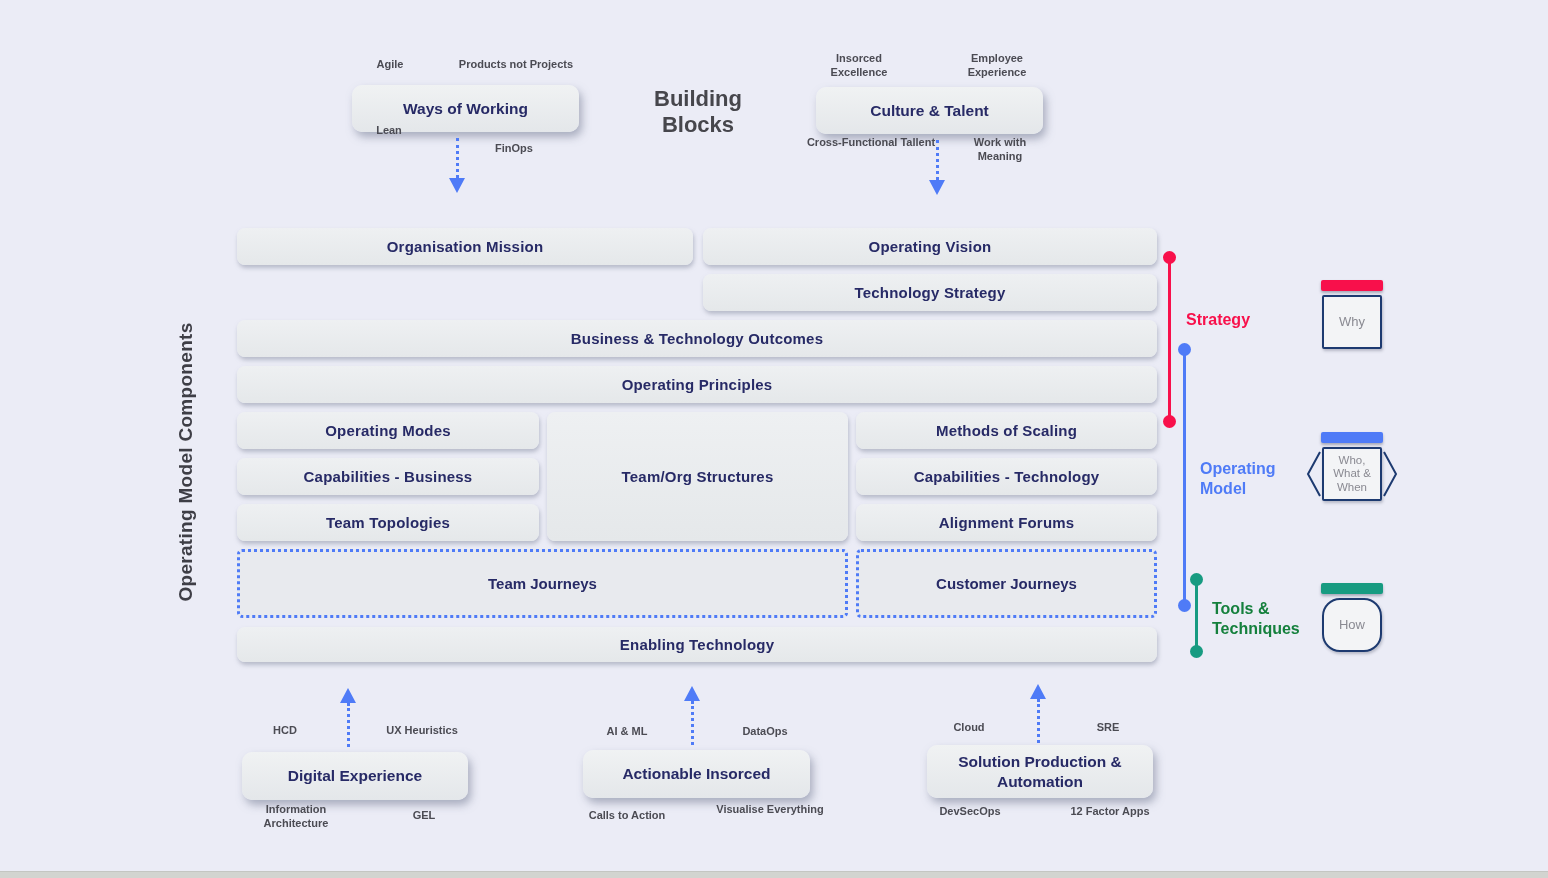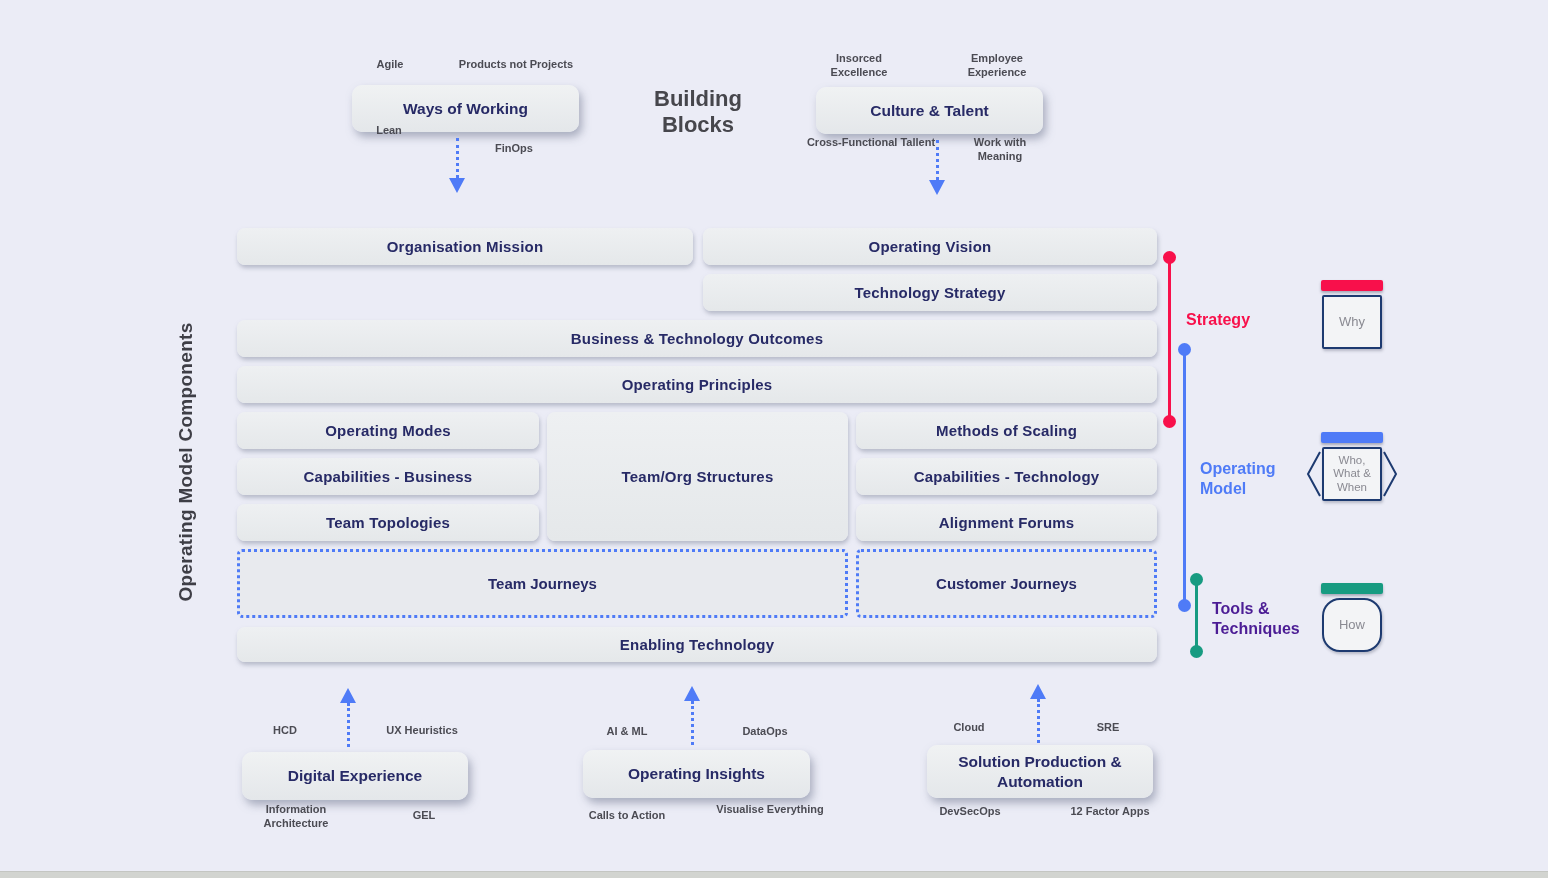--- a/index.html
+++ b/index.html
@@ -134,21 +134,21 @@
   <div class="grp-label" style="left:1186px;top:310px;width:80px;color:#F8104B;">Strategy</div>
 
   <div class="vline" style="left:1183px;top:350px;height:256px;background:#4F7BF7;"></div>
   <div class="dot" style="left:1178px;top:343px;background:#4F7BF7;"></div>
   <div class="dot" style="left:1178px;top:599px;background:#4F7BF7;"></div>
   <div class="grp-label" style="left:1200px;top:459px;width:85px;color:#4F7BF7;">Operating Model</div>
 
   <div class="vline" style="left:1195px;top:580px;height:72px;background:#179B81;"></div>
   <div class="dot" style="left:1190px;top:573px;background:#179B81;"></div>
   <div class="dot" style="left:1190px;top:645px;background:#179B81;"></div>
-  <div class="grp-label" style="left:1212px;top:599px;width:100px;color:#4c1d95;">Tools &amp; Techniques</div>
+  <div class="grp-label" style="left:1212px;top:599px;width:100px;color:#15803d;">Tools &amp; Techniques</div>
 
   <div class="minibar" style="left:1321px;top:280px;background:#F8104B;"></div>
   <div class="minicard" style="left:1322px;top:295px;">Why</div>
 
   <div class="minibar" style="left:1321px;top:432px;background:#4F7BF7;"></div>
   <svg class="chev" style="left:1306px;top:451px;" width="16" height="46" viewBox="0 0 16 46">
     <polyline points="14,1 2,23 14,45" fill="none" stroke="#1d3a70" stroke-width="2"></polyline>
   </svg>
   <div class="minicard small" style="left:1322px;top:447px;">
     <span>
@@ -173,21 +173,21 @@
   <div class="bb" style="left:242px;top:752px;width:226px;height:48px;">Digital Experience</div>
   <div class="lbl" style="left:236px;top:803px;width:120px;">Information Architecture</div>
   <div class="lbl" style="left:389px;top:809px;width:70px;">GEL</div>
 
   <div class="arrow" style="left:684px;top:686px;">
     <div class="tri-up"></div>
     <div class="dash" style="height:44px;"></div>
   </div>
   <div class="lbl" style="left:592px;top:725px;width:70px;">AI &amp; ML</div>
   <div class="lbl" style="left:725px;top:725px;width:80px;">DataOps</div>
-  <div class="bb" style="left:583px;top:750px;width:227px;height:48px;">Operating Insights</div>
+  <div class="bb" style="left:583px;top:750px;width:227px;height:48px;">Actionable Insorced</div>
   <div class="lbl" style="left:567px;top:809px;width:120px;">Calls to Action</div>
   <div class="lbl" style="left:710px;top:803px;width:120px;">Visualise Everything</div>
 
   <div class="arrow" style="left:1030px;top:684px;">
     <div class="tri-up"></div>
     <div class="dash" style="height:44px;"></div>
   </div>
   <div class="lbl" style="left:934px;top:721px;width:70px;">Cloud</div>
   <div class="lbl" style="left:1073px;top:721px;width:70px;">SRE</div>
   <div class="bb" style="left:927px;top:745px;width:226px;height:53px;">Solution Production &amp; Automation</div>

